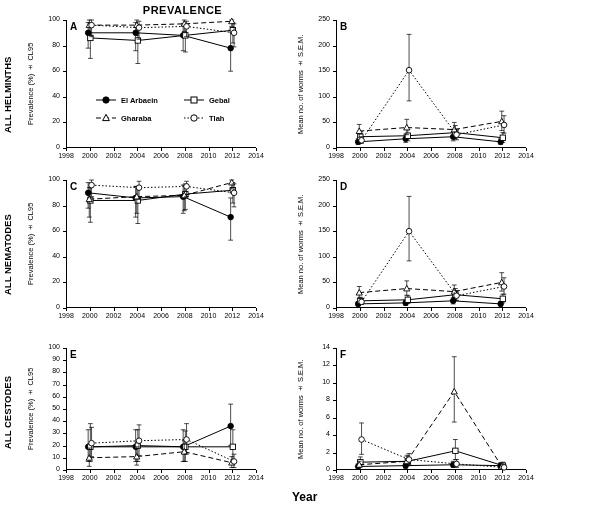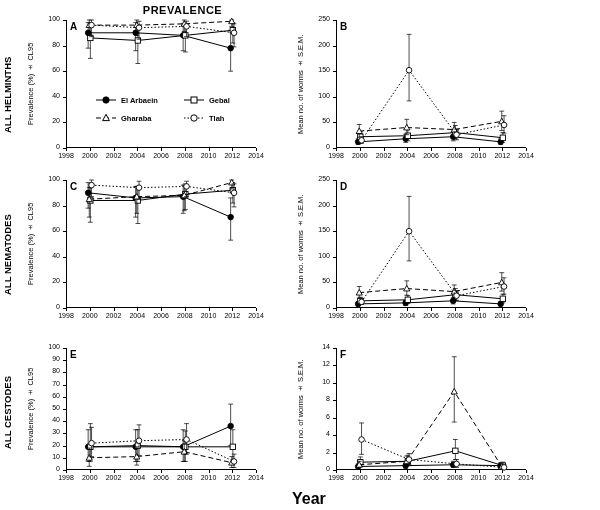--- a/index.html
+++ b/index.html
@@ -7,21 +7,21 @@
   #root{position:relative;width:600px;height:510px;overflow:hidden;text-decoration:underline;}
   .colhdr{position:absolute;font-size:11px;font-weight:bold;letter-spacing:.5px;text-align:center;}
   .rowhdr{position:absolute;font-size:9.5px;font-weight:bold;writing-mode:vertical-rl;transform:rotate(180deg);text-align:center;}
   .plotbox{position:absolute;border-left:1px solid #000;border-bottom:1px solid #000;box-sizing:border-box;}
   .panel-letter{position:absolute;font-size:10px;font-weight:bold;}
   .axis-title{position:absolute;font-size:7.5px;writing-mode:vertical-rl;transform:rotate(180deg);text-align:center;}
   .tick-y{position:absolute;font-size:7px;text-align:right;width:22px;}
   .tick-x{position:absolute;font-size:7px;text-align:center;width:26px;}
   .tickmark-y{position:absolute;width:3px;height:1px;background:#000;}
   .tickmark-x{position:absolute;width:1px;height:3px;background:#000;}
-  .xlabel{position:absolute;font-size:16px;font-weight:bold;}
+  .xlabel{position:absolute;font-size:12px;font-weight:bold;}
   svg{position:absolute;left:0;top:0;overflow:visible;}
 </style>
 </head>
 <body>
 
 <div id="root">
   <div class="colhdr" style="left:60px;top:4px;width:245px;">PREVALENCE</div>
 
   <div class="rowhdr" style="left:2px;top:30px;height:130px;width:12px;">ALL HELMINTHS</div>
   <div class="rowhdr" style="left:2px;top:185px;height:140px;width:12px;">ALL NEMATODES</div>

